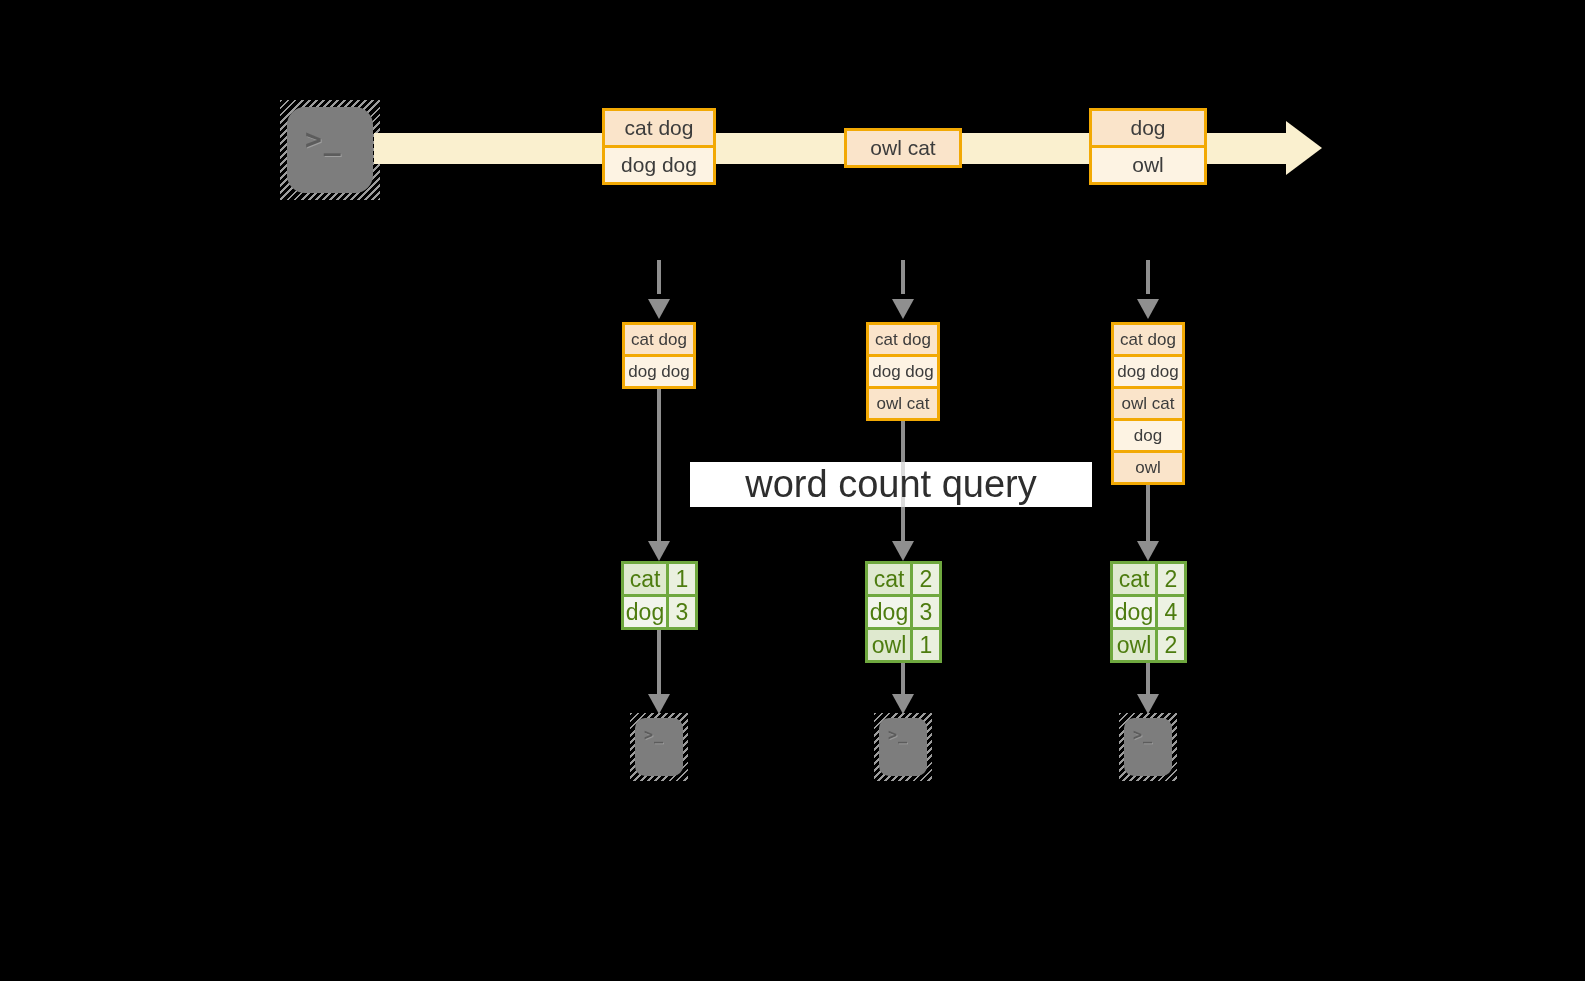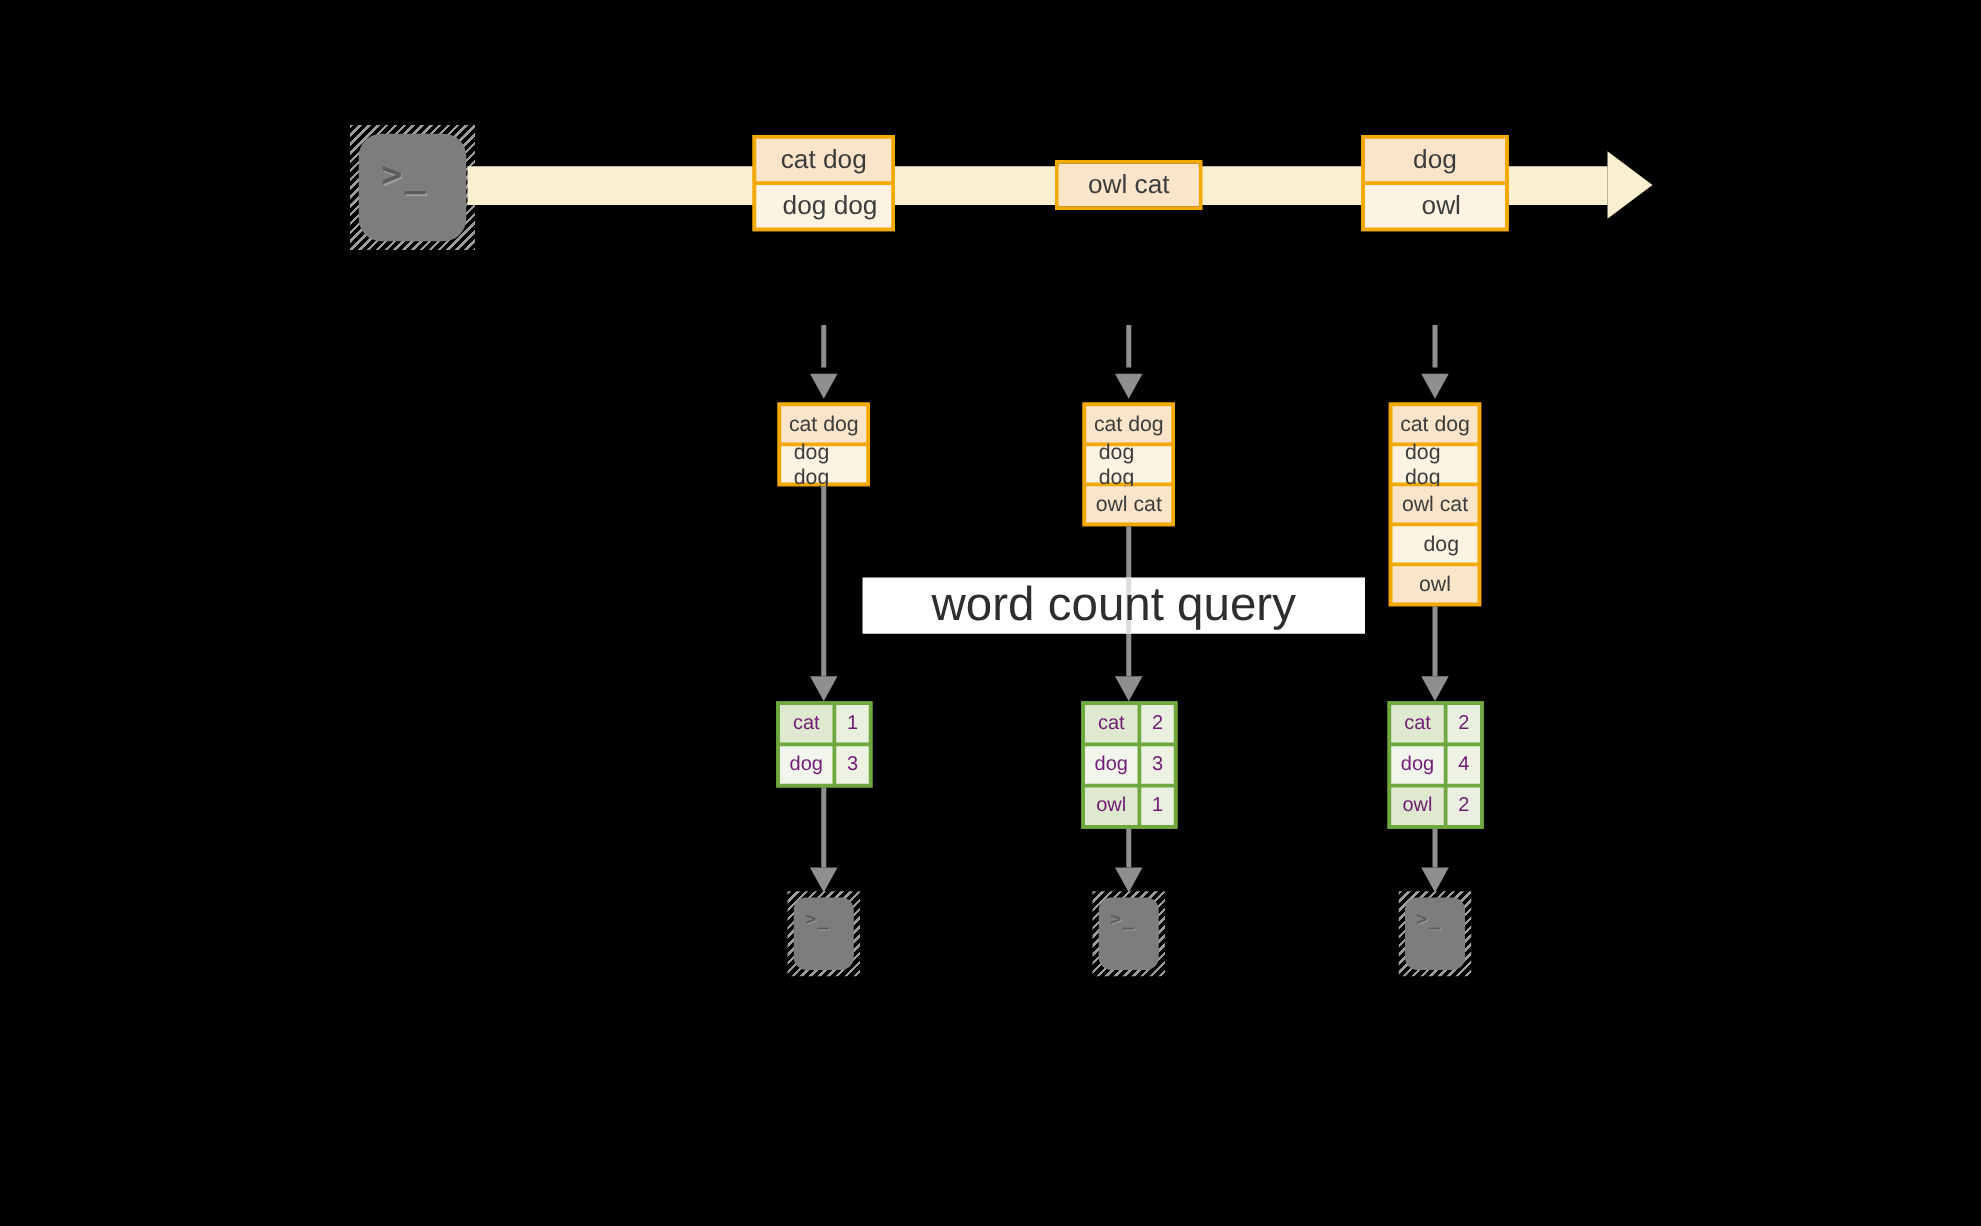--- a/index.html
+++ b/index.html
@@ -18,29 +18,29 @@
   
   .band{position:absolute;left:374px;top:133px;width:912px;height:31px;background:#FAF0CF;}
   .band-head{position:absolute;left:1286px;top:121px;width:0;height:0;
     border-top:27px solid transparent;border-bottom:27px solid transparent;border-left:36px solid #FAF0CF;}
   
   .obox{position:absolute;border:3px solid #F2A904;background:#F2A904;display:flex;flex-direction:column;gap:3px;}
   .orow{height:34px;display:flex;align-items:center;justify-content:center;
     font-size:21px;color:#3c3c3c;}
   .stack .orow{height:29px;font-size:17px;}
   .fillA{background:#FAE4CA;}
-  .fillB{background:#FDF3E3;padding-left:10px;}
+  .fillB{background:#FDF3E3;}
   
   .vline{position:absolute;width:4px;background:#8F8F8F;}
   .vhead{position:absolute;width:0;height:0;border-left:11px solid transparent;
     border-right:11px solid transparent;border-top:20px solid #8F8F8F;}
   
   .gtable{position:absolute;border:3px solid #6FA83F;background:#6FA83F;display:flex;flex-direction:column;gap:3px;}
   .grow{display:flex;gap:3px;height:30px;}
-  .gcell{display:flex;align-items:center;justify-content:center;font-size:16px;color:#701a75;}
+  .gcell{display:flex;align-items:center;justify-content:center;font-size:23px;color:#4d7c0f;}
   .gword{flex:1 1 auto;}
   .gnum{width:26px;}
   .gA{background:#DFE9CF;} .gA2{background:#EAF0DF;}
   .gB{background:#F2F5EC;} .gB2{background:#EDF2E3;}
   
   .qlabel{position:absolute;left:690px;top:462px;width:402px;height:45px;background:#FFFFFF;
     display:flex;align-items:center;justify-content:center;font-size:38px;color:#2e2e2e;}
   .qlabel .through{position:absolute;left:211px;top:0;bottom:0;width:4px;background:#DCDCDC;}
   .qlabel span{position:relative;}
 </style>

